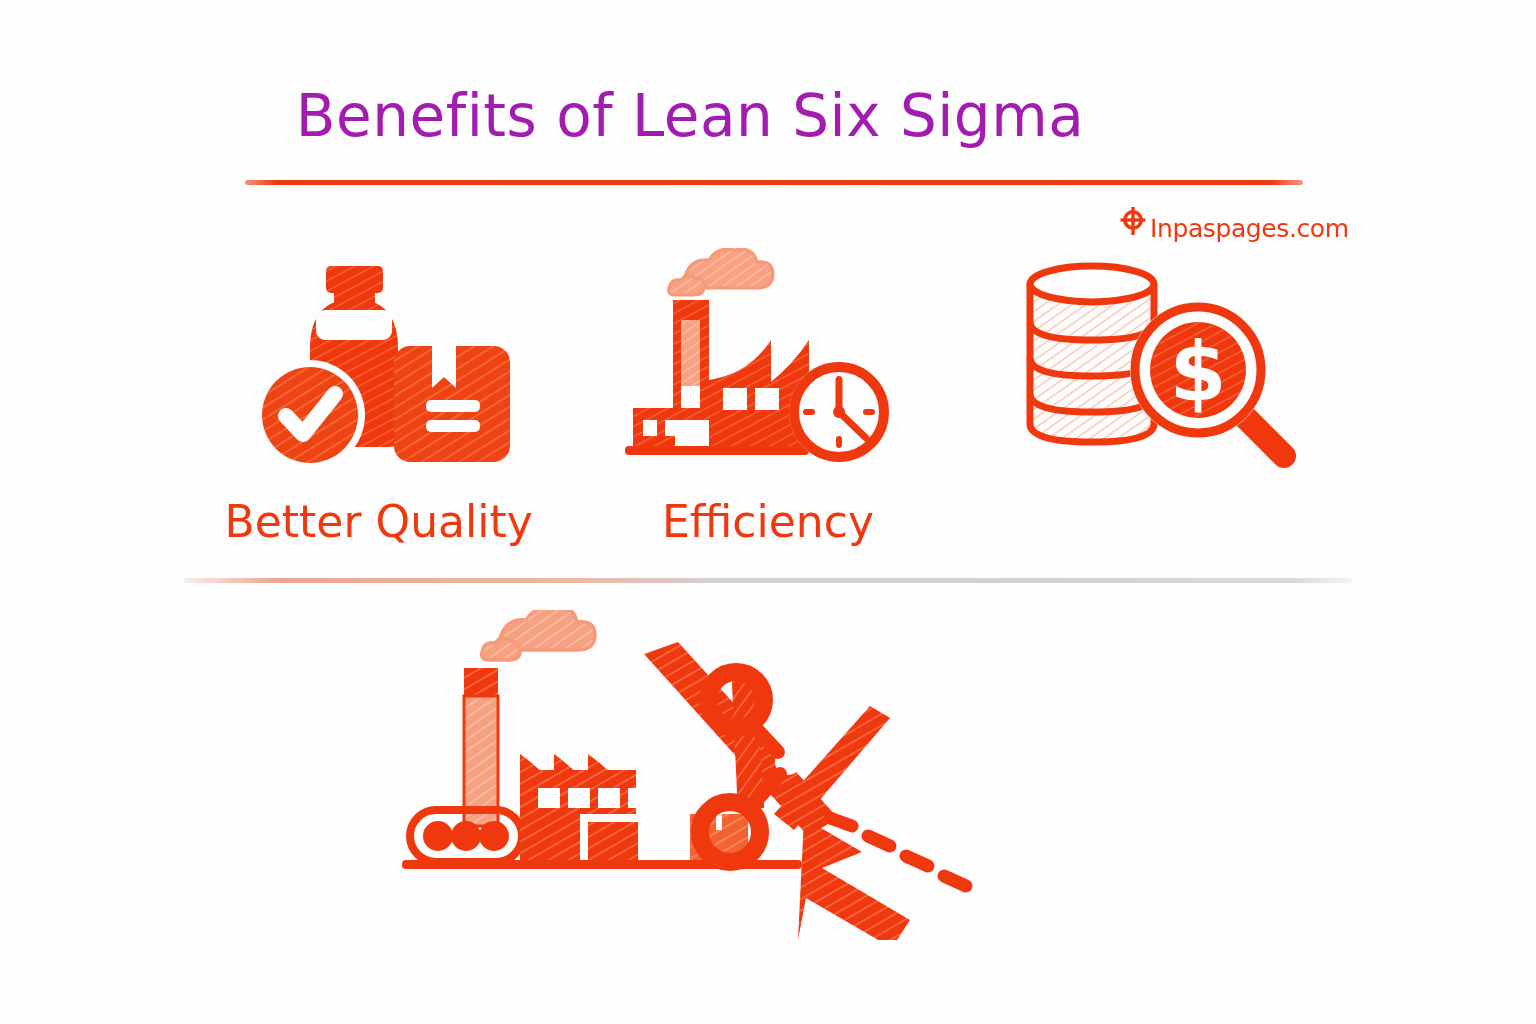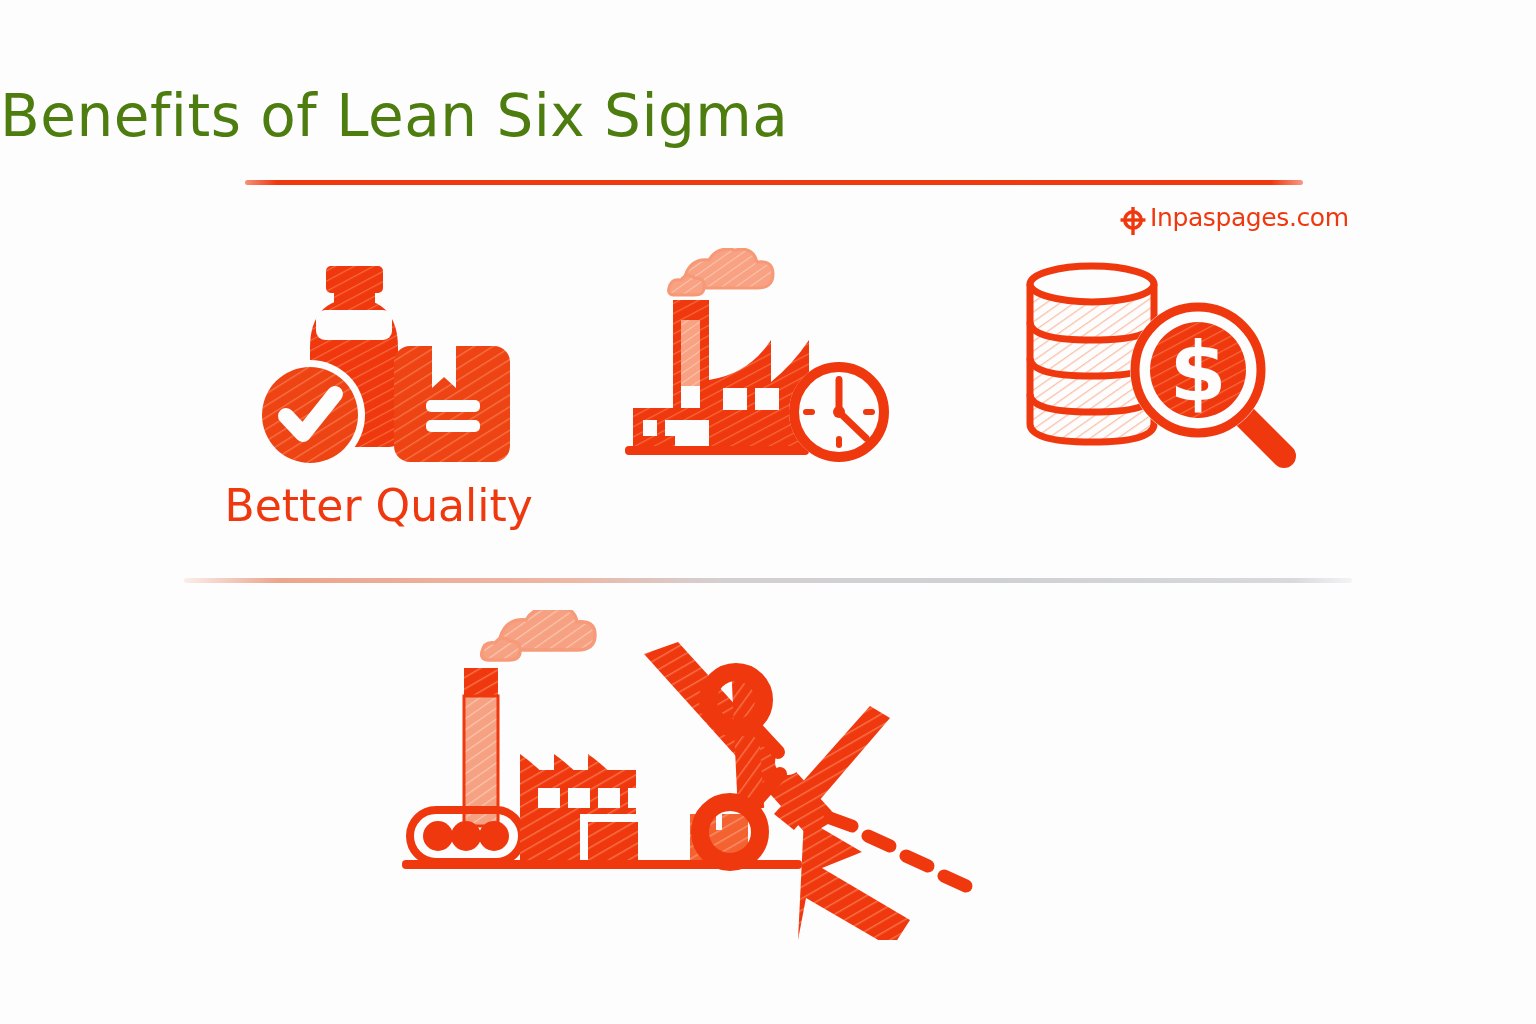--- a/index.html
+++ b/index.html
@@ -17,22 +17,22 @@
     background: #fdfdfe;
     overflow: hidden;
   }
 
   
   .title {
     position: absolute;
     left: 0;
     top: 82px;
     width: 1380px;
-    text-align: left;
-    color: #4d7c0f;
+    text-align: center;
+    color: #a21caf;
     font-family: "DejaVu Sans", sans-serif;
     font-size: 58px;
     font-weight: 400;
     letter-spacing: 0.5px;
     white-space: nowrap;
   }
 
   
   .divider-top {
     position: absolute;
@@ -64,21 +64,21 @@
         rgba(215,216,220,0.25) 100%);
     border-radius: 3px;
   }
 
   
   .logo {
     position: absolute;
     left: 1118px;
     top: 205px;
     display: flex;
-    align-items: flex-start;
+    align-items: flex-end;
     gap: 2px;
   }
   .logo-text {
     color: #F0380F;
     font-family: "DejaVu Sans", sans-serif;
     font-size: 25px;
     font-weight: 400;
     letter-spacing: -0.4px;
     line-height: 1;
   }
@@ -99,20 +99,21 @@
     align-items: center;
     justify-content: flex-start;
   }
   .card-icon {
     height: 232px;
     display: flex;
     align-items: flex-end;
     justify-content: center;
   }
   .card-label {
+    margin-top: 16px;
     color: #F0380F;
     font-family: "DejaVu Sans", sans-serif;
     font-size: 44px;
     font-weight: 400;
     letter-spacing: 0px;
     white-space: nowrap;
   }
 
   
   .hero {
@@ -223,20 +224,21 @@
             <rect x="213" y="128" width="6" height="12" rx="3" fill="#F0380F"></rect>
             <rect x="213" y="188" width="6" height="12" rx="3" fill="#F0380F"></rect>
             <rect x="180" y="161" width="12" height="6" rx="3" fill="#F0380F"></rect>
             <rect x="240" y="161" width="12" height="6" rx="3" fill="#F0380F"></rect>
             <line x1="216" y1="164" x2="216" y2="132" stroke="#F0380F" stroke-width="7" stroke-linecap="round"></line>
             <line x1="216" y1="164" x2="243" y2="190" stroke="#F0380F" stroke-width="7" stroke-linecap="round"></line>
             <circle cx="216" cy="164" r="6" fill="#F0380F"></circle>
           </g>
         </svg>
       </div>
+      <div class="card-label">Efficiency</div>
     </div>
 
     <div class="card">
       <div class="card-icon">
         <svg width="290" height="232" viewBox="0 0 290 232">
           <defs>
             <pattern id="hatch3" width="9" height="9" patternTransform="rotate(62)" patternUnits="userSpaceOnUse">
               <rect width="9" height="9" fill="#F0380F"></rect>
               <line x1="0" y1="0" x2="0" y2="9" stroke="#F86A3C" stroke-width="2.4"></line>
             </pattern>

